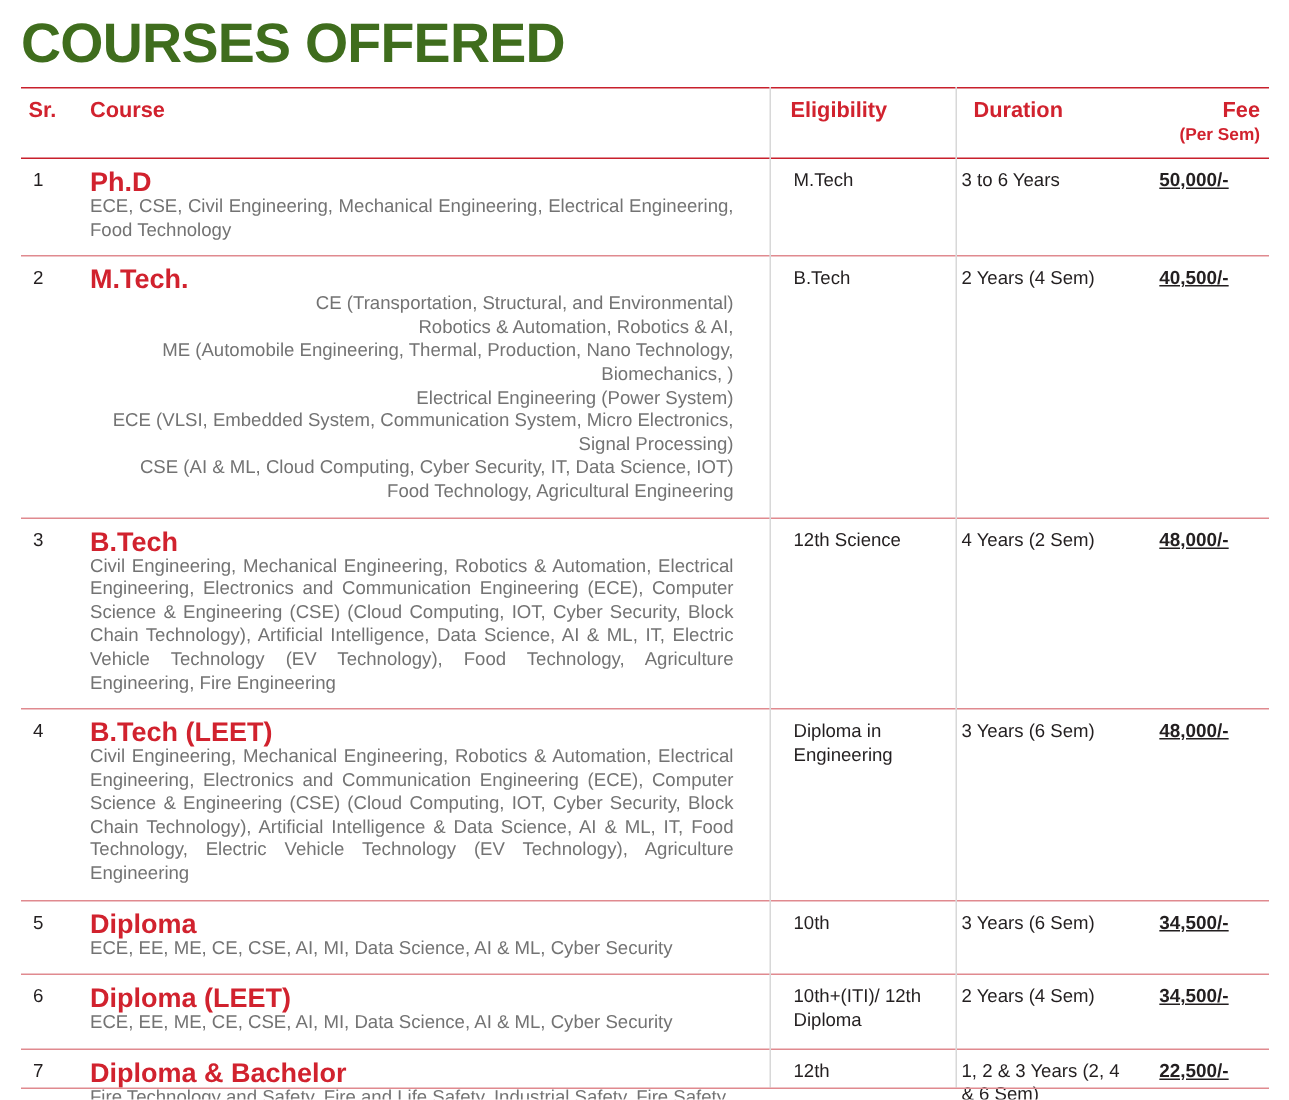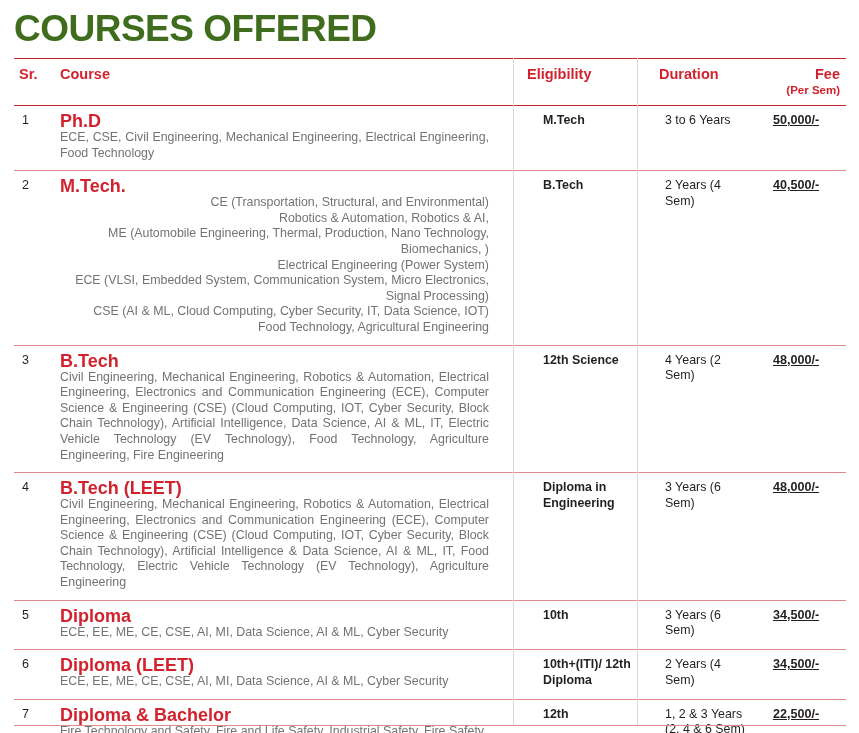--- a/index.html
+++ b/index.html
@@ -64,21 +64,21 @@
     color: #d1222e;
     font-weight: bold;
     font-size: 14.5px;
     padding-top: 7px;
     padding-bottom: 8px;
     line-height: 17px;
   }
   .hdr .h-sr      { padding-left: 5px; }
   .hdr .h-course  { padding-left: 18px; }
   .hdr .h-elig    { padding-left: 14px; }
-  .hdr .h-dur     { padding-left: 22px; }
+  .hdr .h-dur     { padding-left: 12px; }
   .hdr .h-fee     { text-align: right; padding-right: 6px; }
   .h-fee .fee-sub {
     display: block;
     font-size: 11.5px;
     font-weight: bold;
     line-height: 14px;
   }
 
   
   .row td {
@@ -88,26 +88,26 @@
     padding-bottom: 9px;
   }
   .row .b-sr {
     padding-left: 8px;
     font-size: 12.5px;
     font-weight: normal;
     color: #231f20;
   }
   .row .b-course { padding-left: 18px; padding-right: 24px; }
   .row .b-elig {
-    padding-left: 30px;
-    font-weight: bold;
+    padding-left: 16px;
+    font-weight: normal;
     font-size: 12.4px;
     line-height: 15.6px;
   }
-  .row .b-dur  { padding-left: 28px; font-size: 12.4px; }
+  .row .b-dur  { padding-left: 4px; font-size: 12.4px; }
   .row .b-fee  {
     text-align: center;
     padding-right: 6px;
     font-weight: bold;
     font-size: 12.6px;
     text-decoration: underline;
   }
 
   .course-name {
     display: block;

